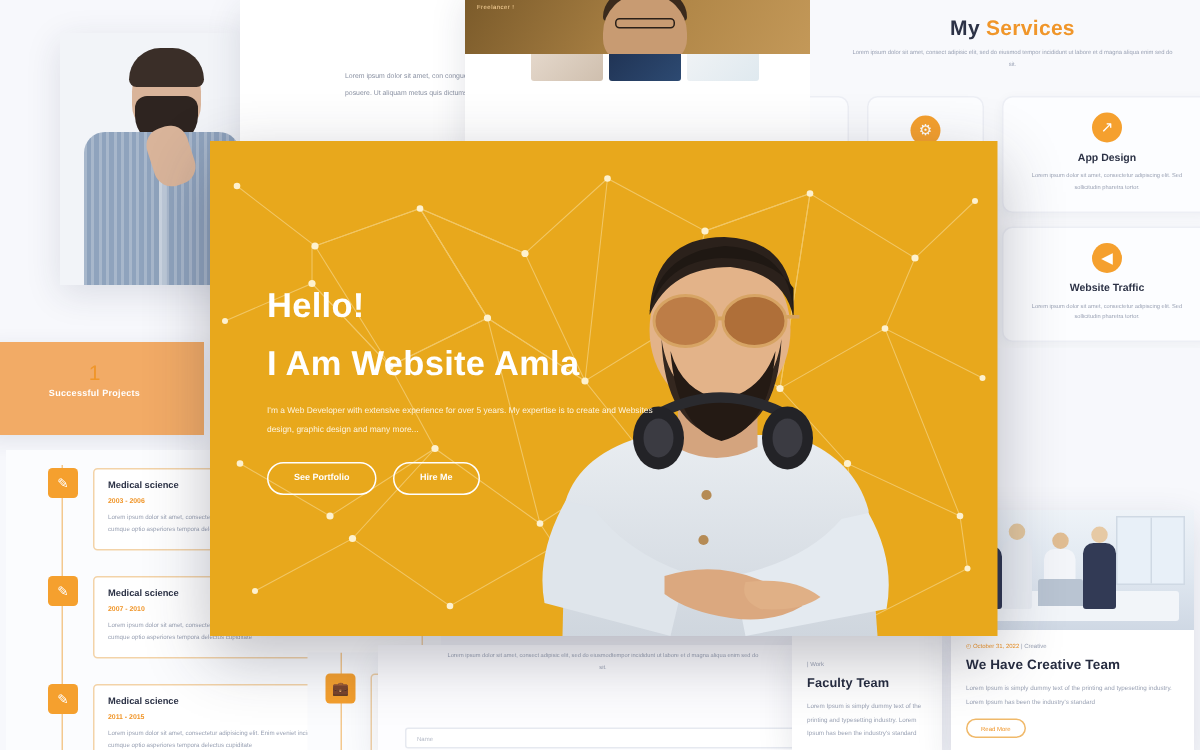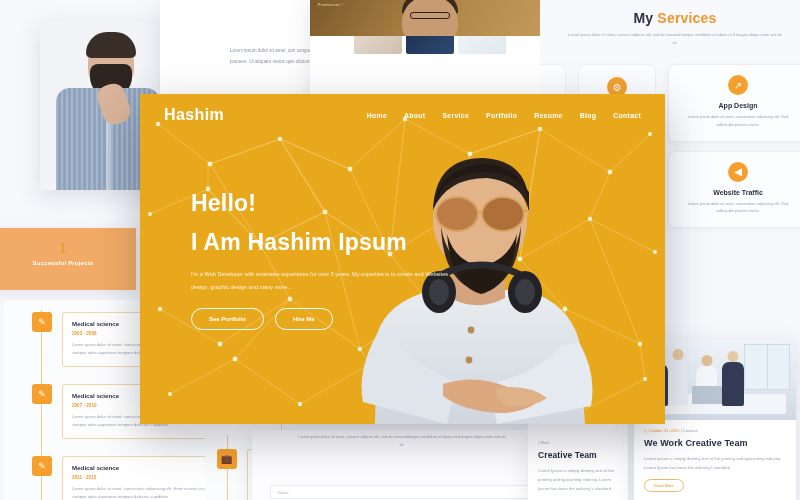--- a/index.html
+++ b/index.html
@@ -130,21 +130,21 @@
     position:absolute; left:140px; top:94px; width:525px; height:330px;
     background:#e8a81c;
     box-shadow:0 14px 40px rgba(40,40,60,.30);
     overflow:hidden;
   }
   .hero-net { position:absolute; inset:0; }
   .hero-nav { position:absolute; left:0; right:0; top:0; height:42px; display:flex; align-items:center; padding:0 24px; }
   .logo { font-size:16px; font-weight:bold; color:#fff; letter-spacing:.4px; }
   .nav-links { margin-left:auto; display:flex; gap:17px; }
   .nav-links span { font-size:6.8px; font-weight:bold; color:#ffffff; letter-spacing:.35px; }
-  .hero-txt { position:absolute; left:51px; top:96px; width:300px; z-index:3;}
+  .hero-txt { position:absolute; left:38px; top:96px; width:300px; z-index:3;}
   .h-hello { font-size:23px; font-weight:bold; color:#fff; letter-spacing:.2px; }
   .h-name { font-size:23px; font-weight:bold; color:#fff; margin-top:12px; letter-spacing:.2px; }
   .h-desc { font-size:5.6px; color:#fdf3de; line-height:2.25; margin-top:12px; width:265px; }
   .h-btns { display:flex; gap:11px; margin-top:15px; }
   .h-btn { font-size:6px; font-weight:bold; color:#fff; border:1px solid #fff; border-radius:13px; padding:7px 17px; }
   .hero-man { position:absolute; right:48px; bottom:0; width:270px; height:290px; z-index:2; }
 </style>
 </head>
 <body>
 
@@ -265,21 +265,21 @@
   <div class="panel p-contact">
     <div class="cn-sub">Lorem ipsum dolor sit amet, consect adipisic elit, sed do eiusmodtempor incididunt ut labore et d magna aliqua enim sed do sit.</div>
     <div class="cn-field">Name</div>
   </div>
 
   <div class="panel p-blog1">
     <div class="bl-body">
       <div class="bl-meta">
         <span class="cat">| Work</span>
       </div>
-      <div class="bl-h">Creative Team</div>
+      <div class="bl-h">Faculty Team</div>
       <div class="bl-p">Lorem Ipsum is simply dummy text of the printing and typesetting industry. Lorem Ipsum has been the industry's standard</div>
     </div>
   </div>
 
   <div class="panel p-blog2">
     <div class="bl-img">
       <div class="team-room">
         <div class="tr-window"></div>
         <div class="tr-table"></div>
         <div class="tr-p pA">
@@ -295,21 +295,21 @@
             <i></i>
           </div>
         <div class="tr-lap"></div>
       </div>
     </div>
     <div class="bl-body">
       <div class="bl-meta">
         <span>◴ October 31, 2022</span>
         <span class="cat">| Creative</span>
       </div>
-      <div class="bl-h">We Work Creative Team</div>
+      <div class="bl-h">We Have Creative Team</div>
       <div class="bl-p">Lorem Ipsum is simply dummy text of the printing and typesetting industry. Lorem Ipsum has been the industry's standard</div>
       <div class="bl-btn">Read More</div>
     </div>
   </div>
 
   <div class="hero">
 
     <svg class="hero-net" viewBox="0 0 525 330" preserveAspectRatio="none">
       <g stroke="#f3cc72" stroke-width="0.7" fill="none" opacity="0.85">
         <path d="M18 30 L70 70 L140 45 L210 75 L265 25 L330 60 L400 35 L470 78 L510 40"></path>
@@ -356,32 +356,20 @@
           <circle cx="95" cy="265" r="2.4"></circle>
           <circle cx="160" cy="310" r="2.2"></circle>
         <circle cx="230" cy="270" r="2.2"></circle>
           <circle cx="300" cy="315" r="2.2"></circle>
           <circle cx="370" cy="275" r="2.2"></circle>
         <circle cx="440" cy="318" r="2"></circle>
           <circle cx="505" cy="285" r="2"></circle>
       </g>
     </svg>
 
-    <div class="hero-nav">
-      <div class="logo">Hashim</div>
-      <div class="nav-links">
-        <span>Home</span>
-        <span>About</span>
-        <span>Service</span>
-        <span>Portfolio</span>
-        <span>Resume</span>
-        <span>Blog</span>
-        <span>Contact</span>
-      </div>
-    </div>
 
     <svg class="hero-man" viewBox="0 0 270 290">
       <defs>
         <linearGradient id="shirt" x1="0" y1="0" x2="0" y2="1">
           <stop offset="0" stop-color="#e9edf1"></stop>
             <stop offset="1" stop-color="#cfd6de"></stop>
         </linearGradient>
       </defs>
 
       <path d="M28 290 L30 200 Q40 168 85 156 L180 156 Q222 170 232 206 L238 290 Z" fill="url(#shirt)"></path>
@@ -414,21 +402,21 @@
 
       <path d="M30 200 Q10 236 16 268 L100 290 L110 248 Q70 234 48 204 Z" fill="#dfe5eb"></path>
       <path d="M232 208 Q250 240 244 272 L150 290 L142 250 Q190 240 214 212 Z" fill="#e4eaf0"></path>
 
       <path d="M96 250 Q128 240 158 252 Q176 258 188 270 Q168 282 140 278 Q112 274 96 262 Z" fill="#dba87f"></path>
       <path d="M150 254 Q182 250 200 264 Q186 274 160 272 Q146 266 150 254 Z" fill="#e0b086"></path>
     </svg>
 
     <div class="hero-txt">
       <div class="h-hello">Hello!</div>
-      <div class="h-name">I Am Hashim Ipsum</div>
+      <div class="h-name">I Am Website Amla</div>
       <div class="h-desc">I'm a Web Developer with extensive experience for over 5 years. My expertise is to create and Websites design, graphic design and many more...</div>
       <div class="h-btns">
         <span class="h-btn">See Portfolio</span>
         <span class="h-btn">Hire Me</span>
       </div>
     </div>
   </div>
 
 </div>
 

